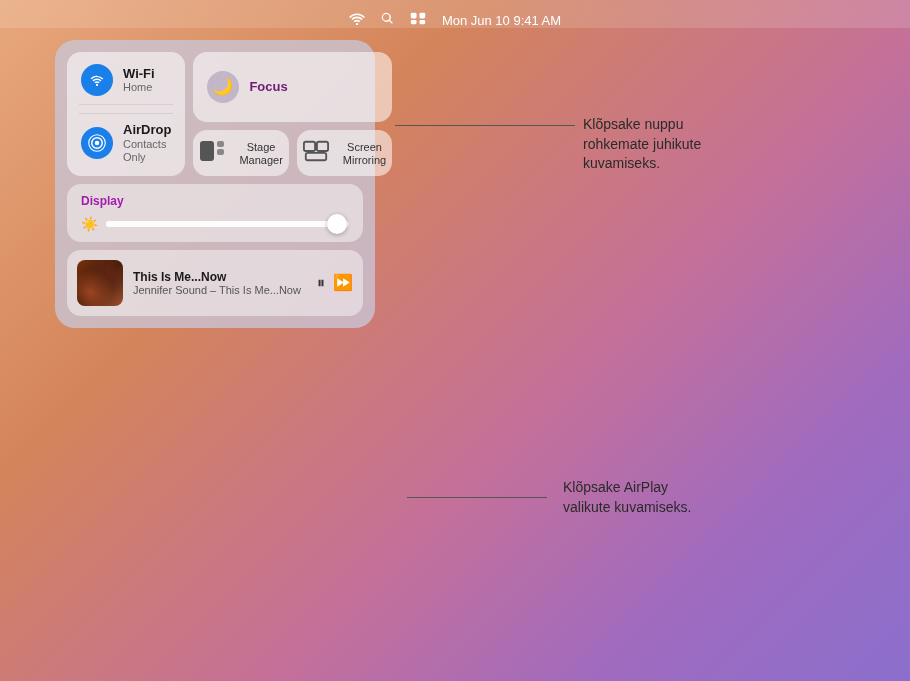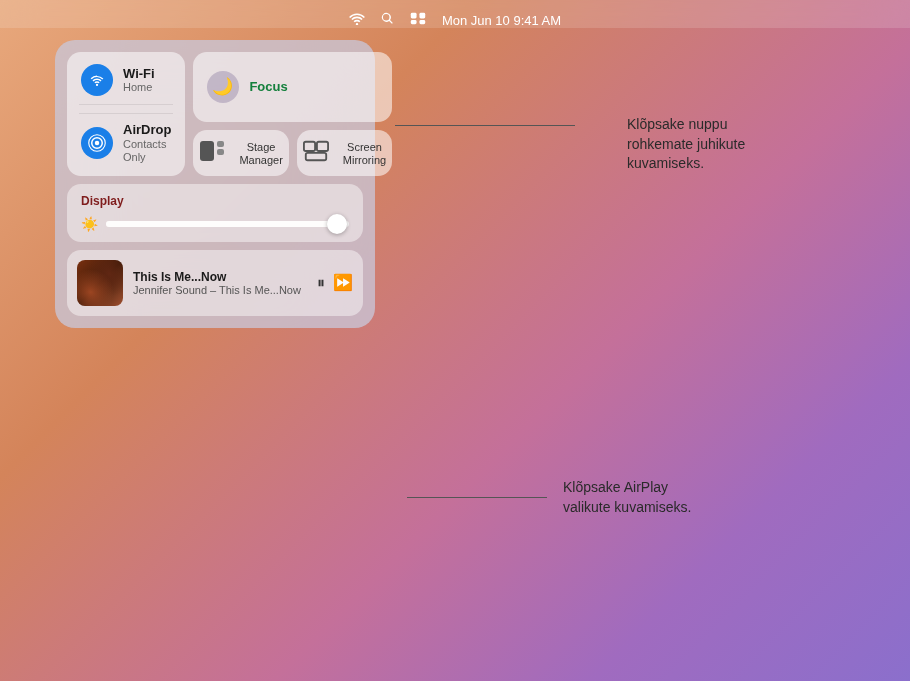--- a/index.html
+++ b/index.html
@@ -137,21 +137,21 @@
       background: rgba(80,60,120,0.25);
       display: flex;
       align-items: center;
       justify-content: center;
       font-size: 17px;
       flex-shrink: 0;
     }
     .focus-title {
       font-size: 13px;
       font-weight: 600;
-      color: #15803d;
+      color: #701a75;
     }
 
     .bottom-buttons {
       display: flex;
       gap: 8px;
     }
     .square-btn {
       background: rgba(255,255,255,0.55);
       border-radius: 14px;
       flex: 1;
@@ -176,21 +176,21 @@
 
     
     .display-block {
       background: rgba(255,255,255,0.45);
       border-radius: 14px;
       padding: 10px 14px;
     }
     .section-label {
       font-size: 12px;
       font-weight: 600;
-      color: #7f1d1d;
+      color: #a21caf;
       margin-bottom: 8px;
     }
     .slider-row {
       display: flex;
       align-items: center;
       gap: 8px;
     }
     .slider-icon {
       font-size: 14px;
       color: #555;
@@ -471,21 +471,21 @@
       <span class="play-ctrl">⏩</span>
     </div>
   </div>
 
 </div>
 
 <div style="position:absolute; top:115px; left:395px; display:flex; align-items:flex-start; gap:8px;">
   <div style="display:flex; flex-direction:column; align-items:flex-start; padding-top:4px;">
     <div style="width:180px; height:1px; background:#555; margin-top:6px;"></div>
   </div>
-  <div style="display:flex; flex-direction:column;margin-left:44px;">
+  <div style="display:flex; flex-direction:column;">
     <span class="annotation-text">Klõpsake nuppu</span>
     <span class="annotation-text">rohkemate juhikute</span>
     <span class="annotation-text">kuvamiseks.</span>
   </div>
 </div>
 
 <div style="position:absolute; top:478px; left:407px; display:flex; align-items:center; gap:16px;">
   <div style="width:140px; height:1px; background:#555;"></div>
   <div style="display:flex; flex-direction:column;">
     <span class="annotation-text">Klõpsake AirPlay</span>

